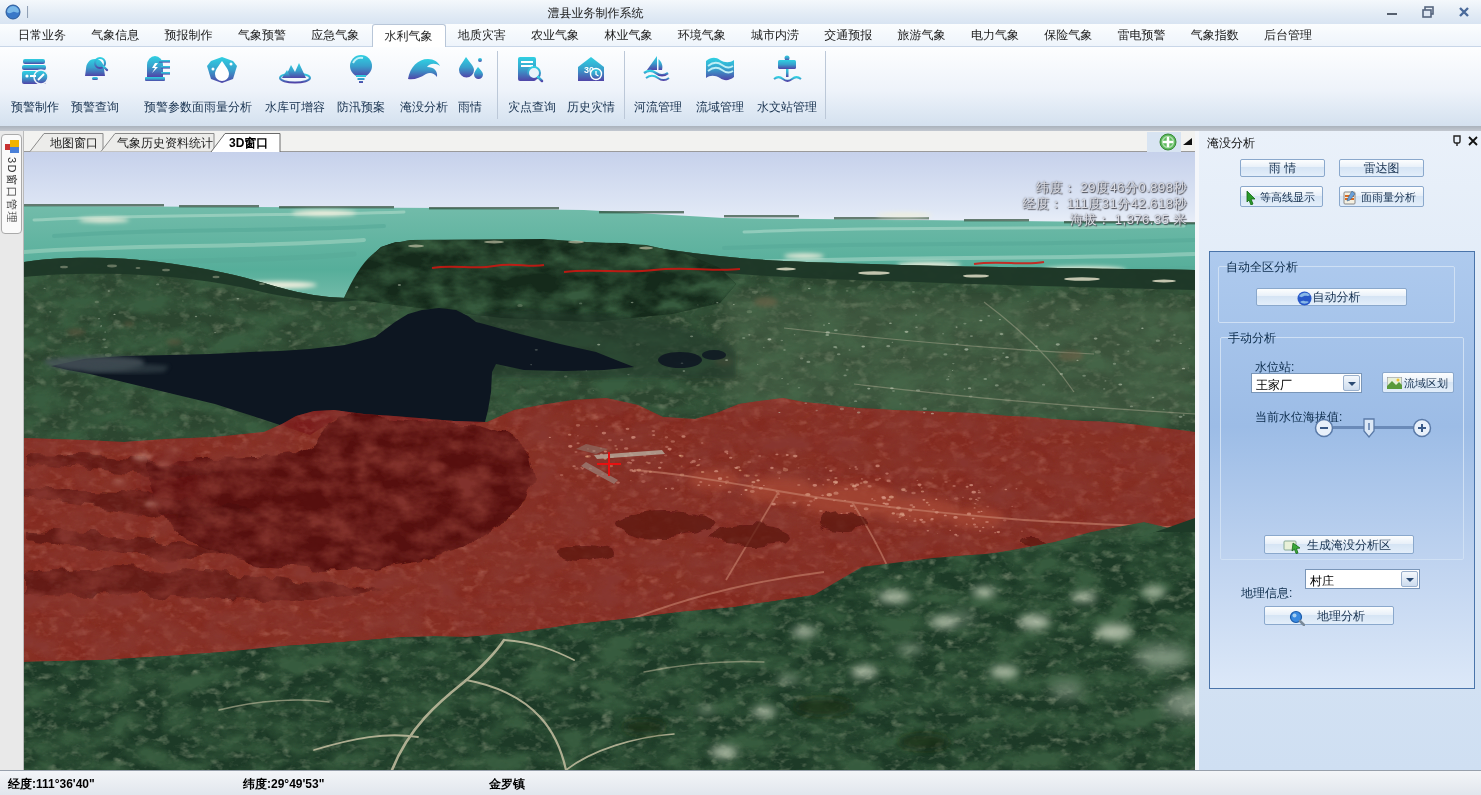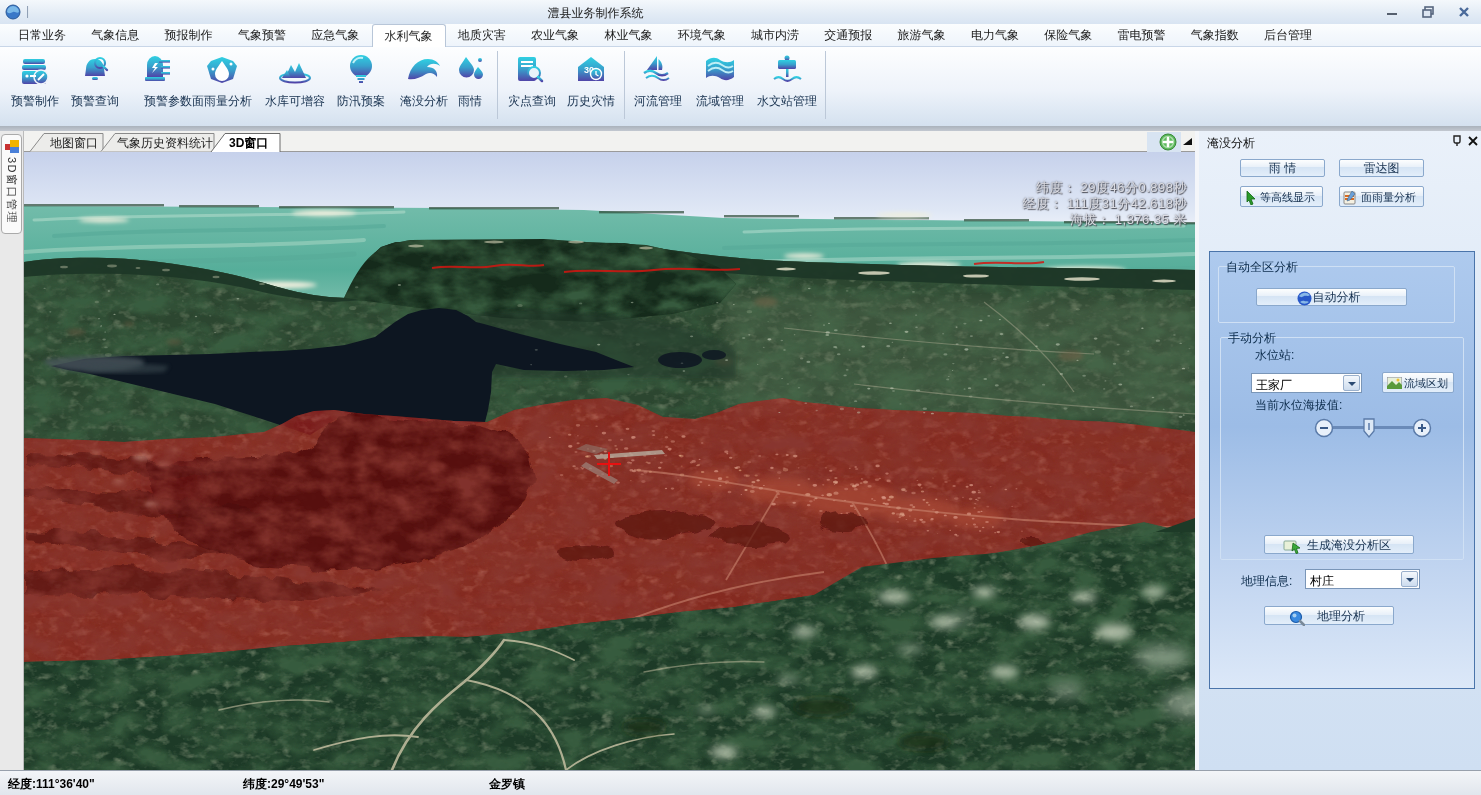--- a/index.html
+++ b/index.html
@@ -18,21 +18,21 @@
   background:linear-gradient(#fbfdfe,#eef4fb); border-bottom:1px solid #c8d6e8; }
 .mitem { position:absolute; top:0; height:23px; line-height:23px; width:74px; text-align:center;
   font-size:12px; color:#1a1a1a; }
 .mitem.sel { background:#ffffff; border:1px solid #b8c6d8; border-bottom:none;
   border-radius:3px 3px 0 0; height:24px; }
 
 #ribbon { position:absolute; left:0; top:47px; width:1481px; height:79px;
   background:linear-gradient(#fdfeff,#eef3fa 55%,#dfe9f4 80%,#d4e1ef); }
 .rgitem { position:absolute; top:6px; text-align:center; }
 .rgitem .ric { height:32px; display:flex; align-items:flex-end; justify-content:center; }
-.rgitem .rlb { margin-top:8px; font-size:12px; color:#16304e; white-space:nowrap; }
+.rgitem .rlb { margin-top:14px; font-size:12px; color:#16304e; white-space:nowrap; }
 .rsep { position:absolute; top:4px; width:1px; height:68px; background:#bcc8d8; }
 #graybar { position:absolute; left:0; top:126px; width:1481px; height:5px;
   background:linear-gradient(#aab2bc,#c2c8d0); }
 
 #doctabs { position:absolute; left:24px; top:131px; width:1171px; height:21px;
   background:#f2f2f0; border-bottom:1px solid #9a9a9a; }
 
 #leftbar { position:absolute; left:0; top:131px; width:24px; height:639px; background:#e9e9e9; border-right:1px solid #bbb; }
 #lefttab { position:absolute; left:1px; top:3px; width:21px; height:100px; background:#fafafa;
   border:1px solid #aaa; border-radius:4px; }
@@ -52,21 +52,21 @@
   border:1px solid #8aa8cc; border-radius:2px; }
 
 #ptabs { position:absolute; left:5px; top:81px; width:262px; height:22px; }
 .ptab { position:absolute; top:0; height:21px; line-height:21px; text-align:center; font-size:12px;
   border:1px solid #5a86c0; background:linear-gradient(#f2f7fd,#cfe0f4); border-radius:3px 3px 0 0; }
 .ptab.sel { font-weight:bold; background:linear-gradient(#f8fbff,#e8f1fb); z-index:3; }
 #ptabpanel { position:absolute; left:5px; top:102px; width:266px; height:438px;
   background:linear-gradient(#aecaee,#9cbce6 40%,#c0d4f0 72%,#dce8f8); border:1px solid #4a74aa; }
 .grp { position:absolute; border:1px solid #cfe0f4; border-radius:2px; }
 .grplabel { position:absolute; font-size:12px; color:#0a2a4a; background:transparent; }
-.plabel { position:absolute; font-size:12px; color:#0a2a4a; }
+.plabel { position:absolute; font-size:12px; color:#0a2a4a;margin-top:12px; }
 .combo { position:absolute; background:#fff; border:1px solid #7a96b8; height:20px; }
 .combo .cval { position:absolute; left:4px; top:3px; font-size:12px; color:#000; }
 .combo .cbtn { position:absolute; right:1px; top:1px; width:17px; height:16px;
   background:linear-gradient(#f4f8fc,#cddcee); border:1px solid #9ab0cc; border-radius:2px; }
 .combo .cbtn:after { content:""; position:absolute; left:4px; top:6px; border:4px solid transparent; border-top-color:#2a4a72; }
 #infobox { position:absolute; left:38px; top:192px; width:184px; height:80px; background:#cde8e2;
   font-size:12px; color:#1a4a42; line-height:17px; padding:26px 0 0 14px; }
 
 #statusbar { position:absolute; left:0; top:770px; width:1481px; height:25px;
   background:linear-gradient(#f3f5f8,#e1e6ed); border-top:1px solid #98a0ac; }

